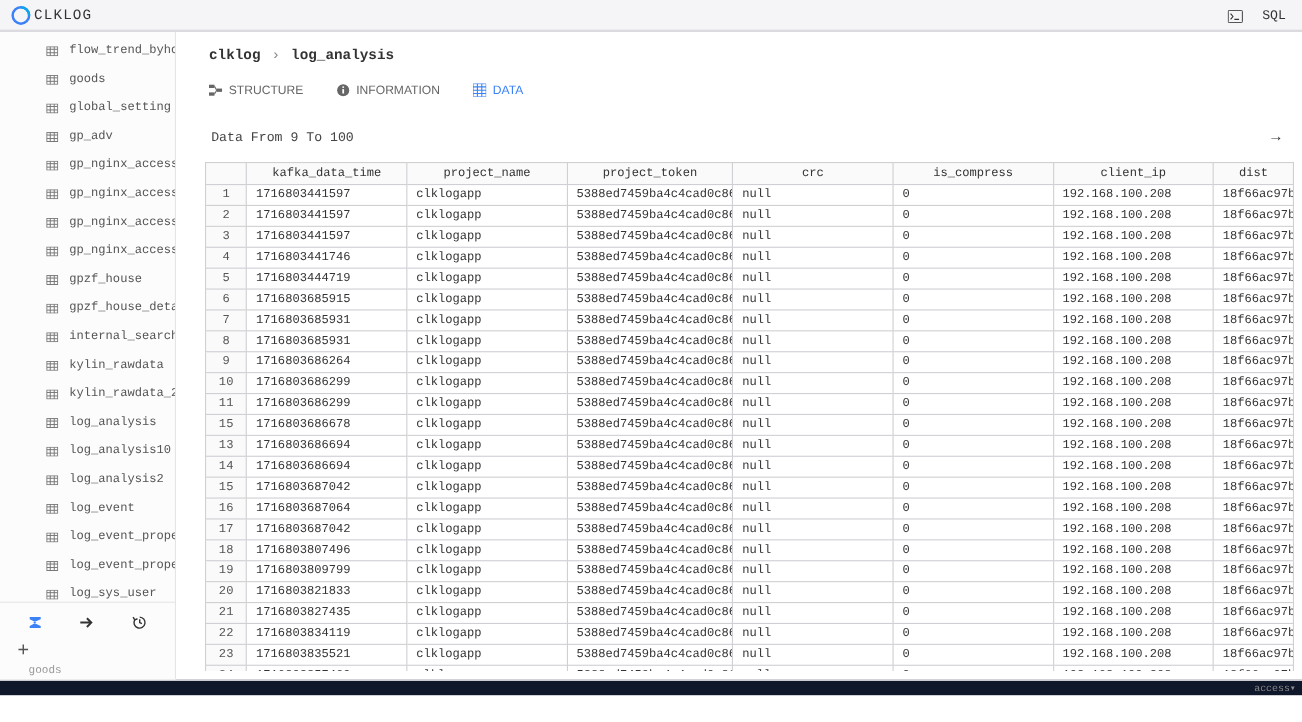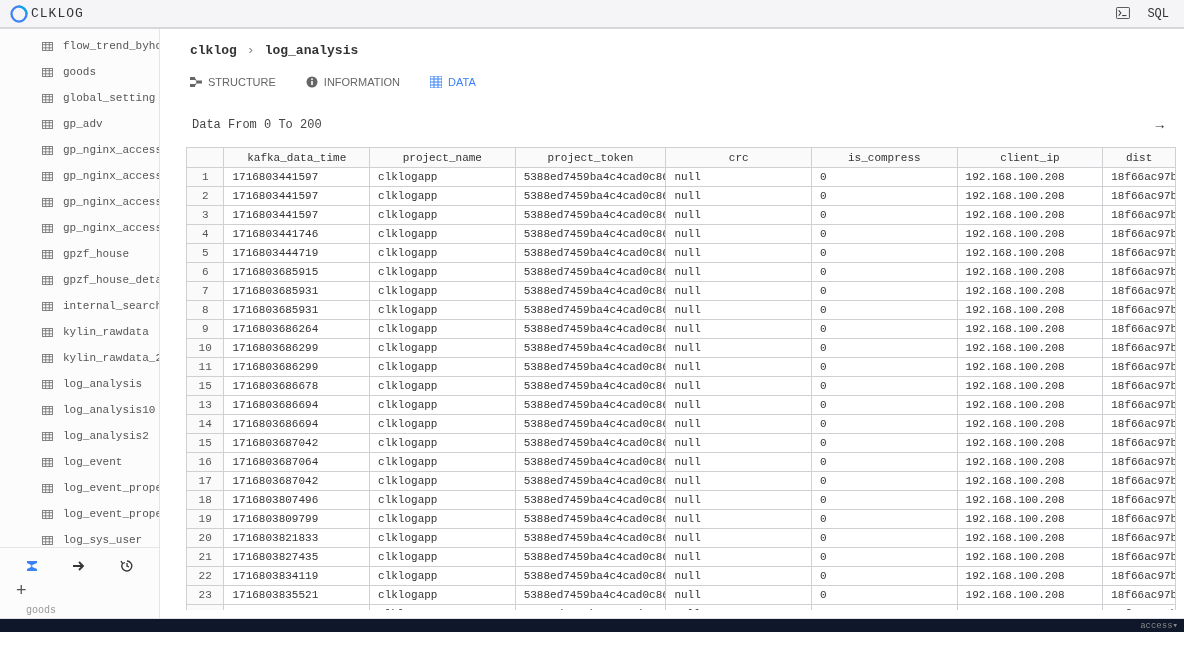--- a/index.html
+++ b/index.html
@@ -2,21 +2,21 @@
 <html><head>
 <meta charset="utf-8">
 <style>
 * { box-sizing: border-box; margin: 0; padding: 0; }
 body { font-family: -apple-system, BlinkMacSystemFont, "Segoe UI", sans-serif; font-size: 12px; color: #333; background: #fff; overflow: hidden; width: 1184px; height: 656px; }
 .app { display: flex; flex-direction: column; height: 632px; }
 .topbar { height: 28px; background: #f5f5f7; border-bottom: 1px solid #d8d8dc; display: flex; align-items: center; justify-content: space-between; padding: 0 10px; }
 .logo { display: flex; align-items: center; gap: 3px; }
 .logo-icon { width: 18px; height: 18px; }
 .logo-text { font-family: "Courier New", monospace; font-size: 13px; letter-spacing: 1px; color: #333; font-weight: 500; }
-.sql-btn { display: flex; align-items: flex-start; gap: 17px; font-family: "Courier New", monospace; font-size: 12px; cursor: pointer; padding: 2px 5px; }
+.sql-btn { display: flex; align-items: flex-end; gap: 17px; font-family: "Courier New", monospace; font-size: 12px; cursor: pointer; padding: 2px 5px; }
 .sql-btn svg { width: 14px; height: 12px; }
 .body { display: flex; flex: 1; overflow: hidden; border-top: 1px solid #d8d8dc; }
 .sidebar { width: 160px; min-width: 160px; background: #fcfcfc; border-right: 1px solid #e5e5e8; display: flex; flex-direction: column; position: relative; }
 .sidebar-list { flex: 1; overflow-y: auto; overflow-x: hidden; padding-top: 4px; padding-left: 36px; font-family: "Courier New", monospace; font-size: 11px; color: #555; }
 .sidebar-item { display: flex; align-items: center; gap: 10px; padding: 7px 6px; white-space: nowrap; cursor: pointer; }
 .table-ico { width: 11px; height: 9px; flex-shrink: 0; }
 .sidebar-scroll::-webkit-scrollbar { width: 6px; }
 .sidebar-scroll::-webkit-scrollbar-thumb { background: #ccc; border-radius: 3px; }
 .sidebar-footer { border-top: 1px solid #e5e5e8; padding: 6px 8px 2px; }
 .sf-row { display: flex; align-items: center; justify-content: space-around; padding: 4px 0; }
@@ -328,21 +328,21 @@
               <line x1="0" y1="3" x2="12" y2="3" stroke="#3b82f6"></line>
               <line x1="0" y1="6" x2="12" y2="6" stroke="#3b82f6"></line>
               <line x1="0" y1="9" x2="12" y2="9" stroke="#3b82f6"></line>
               <line x1="4" y1="0" x2="4" y2="12" stroke="#3b82f6"></line>
               <line x1="8" y1="0" x2="8" y2="12" stroke="#3b82f6"></line>
             </svg>
           <span>DATA</span>
         </div>
       </div>
       <div class="data-info">
-        <span>Data From 0 To 200</span>
+        <span>Data From 9 To 100</span>
         <span class="arrow-btn">→</span>
       </div>
       <div class="table-wrap">
         <table>
           <thead>
               <tr id="thead-row">
                 <th class="rownum-head"></th>
                 <th class="col-kdt">kafka_data_time</th>
                 <th class="col-pname">project_name</th>
                 <th class="col-ptoken">project_token</th>

